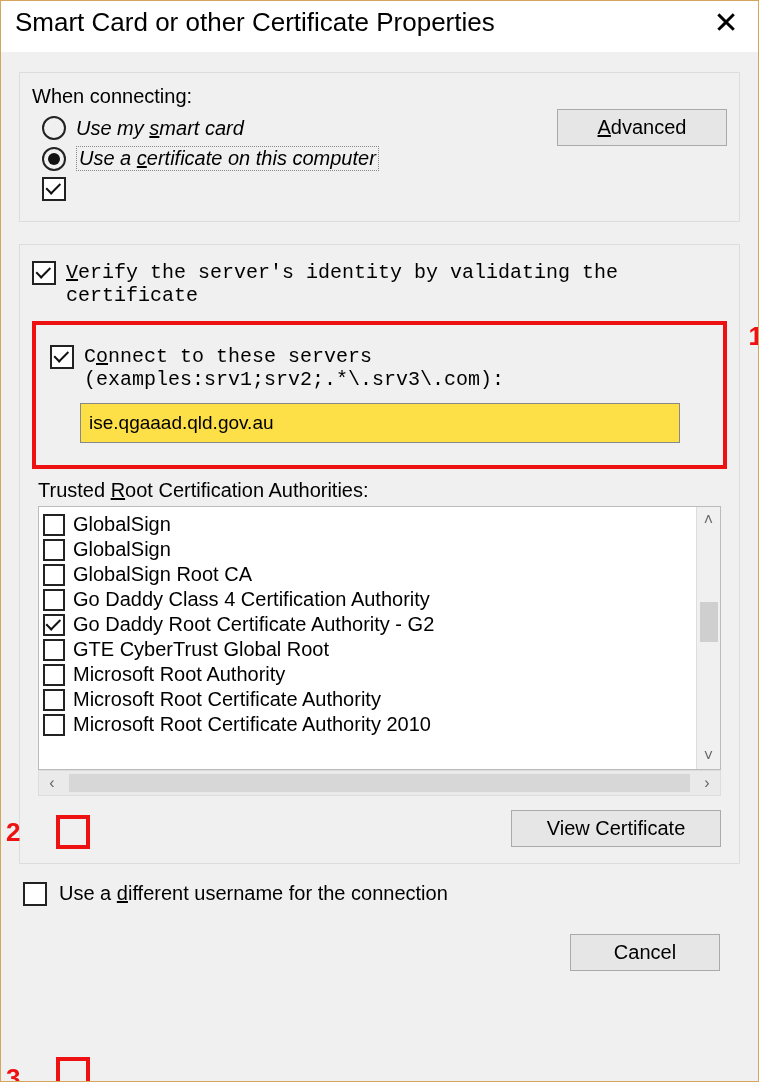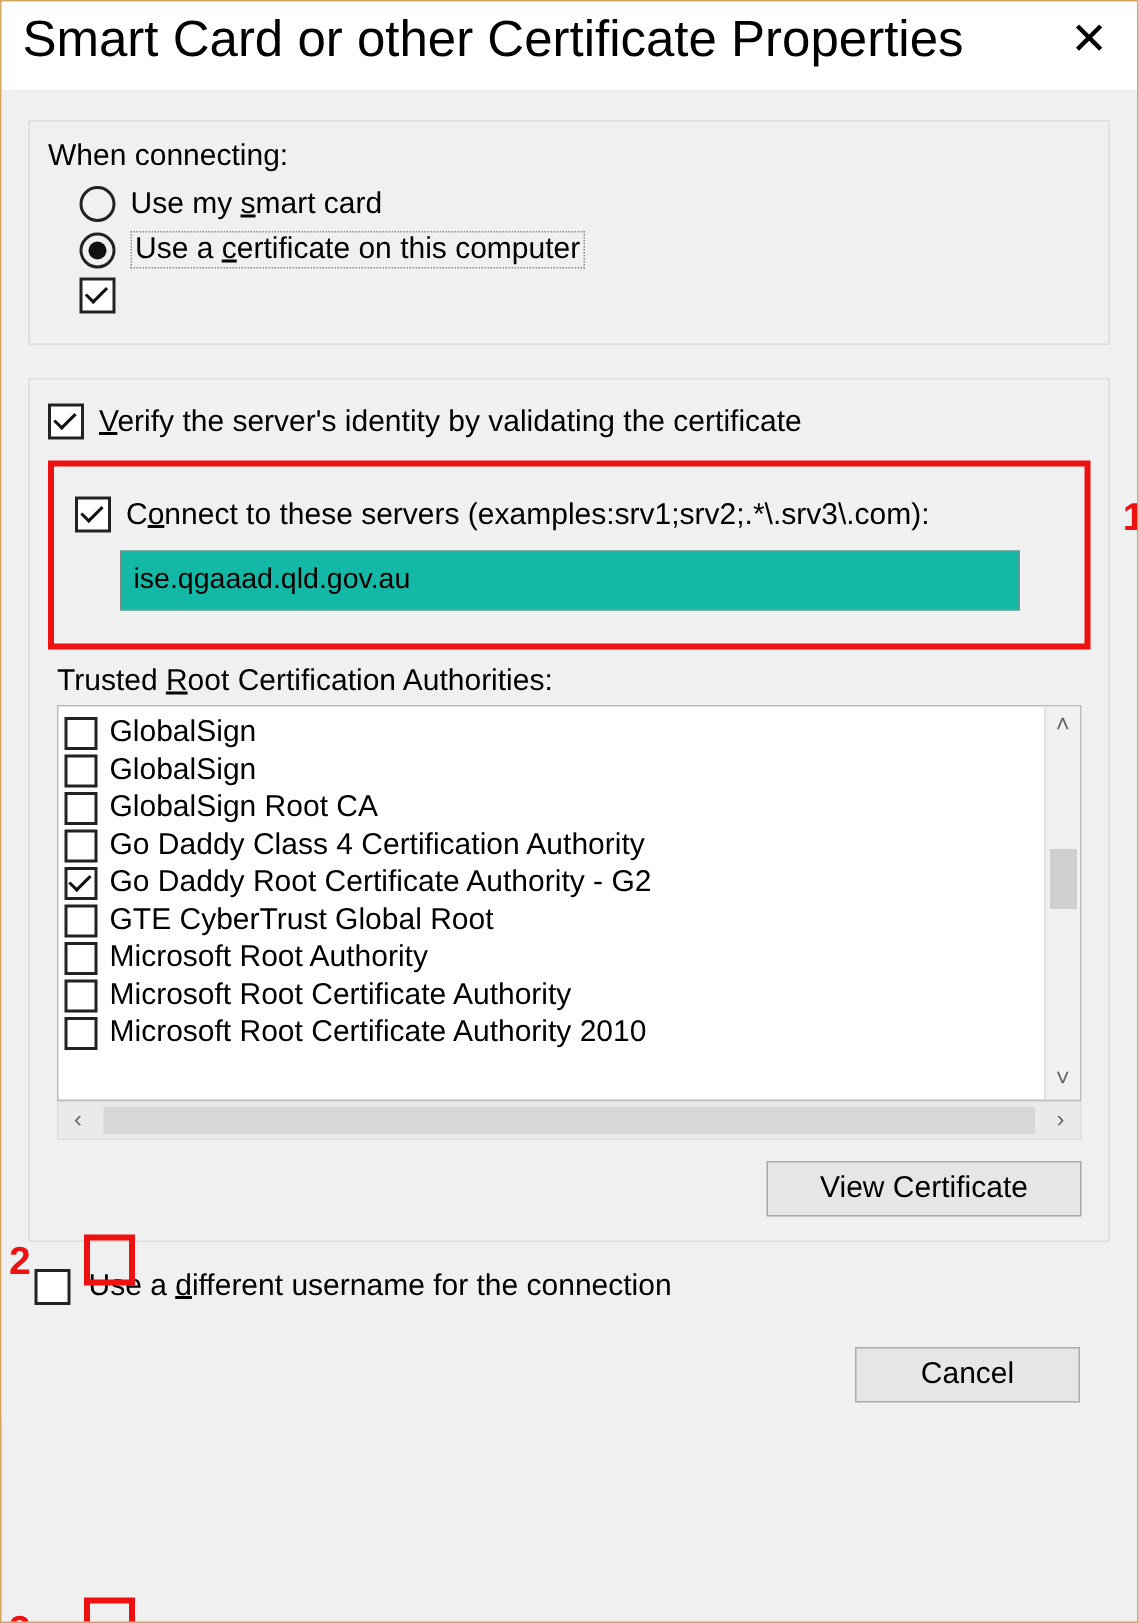--- a/index.html
+++ b/index.html
@@ -12,40 +12,41 @@
       position: relative;
       border: 1px solid #d4a55a;
     }
     .titlebar {
       display: flex;
       align-items: center;
       justify-content: space-between;
       padding: 6px 14px 14px 14px;
       background: #fff;
     }
-    .title-text { font-size: 34px; font-weight: 400; color: #000; }
+    .title-text { font-size: 26px; font-weight: 400; color: #000; }
     .close-x {
       font-size: 30px; font-weight: 300; line-height: 1;
       width: 36px; text-align: center; cursor: pointer;
     }
     .client {
       background: #f0f0f0;
       padding: 20px 18px 10px 18px;
     }
     .groupbox {
       border: 1px solid #ddd;
       padding: 12px 12px 14px 12px;
       margin-bottom: 22px;
       position: relative;
       background: #f0f0f0;
     }
     .gb-label { font-size: 20px; margin-bottom: 8px; }
     .opt-row {
       display: flex; align-items: center; gap: 10px;
-      margin: 6px 0 6px 21px;
+      margin: 6px 0 6px 10px;
+      font-style: italic;
     }
     .radio {
       width: 24px; height: 24px; border: 2px solid #222; border-radius: 50%;
       display: inline-flex; align-items: center; justify-content: center;
       flex-shrink: 0; cursor: pointer;
     }
     .radio .dot {
       width: 12px; height: 12px; border-radius: 50%; background: #111;
     }
     .checkbox {
@@ -62,36 +63,36 @@
     .btn {
       background: #e6e6e6; border: 1px solid #aaa;
       font-size: 20px; padding: 6px 0; text-align: center; cursor: pointer;
     }
     .btn-advanced { width: 170px; position: absolute; right: 12px; top: 36px; }
     .section2 {
       border: 1px solid #ddd;
       padding: 10px 12px 16px 12px;
       background: #f0f0f0;
     }
-    .chk-line { display: flex; align-items: flex-end; gap: 10px; margin: 6px 0; }
+    .chk-line { display: flex; align-items: flex-start; gap: 10px; margin: 6px 0; font-family: Liberation Mono, monospace; }
     .redbox { border: 4px solid #e11; }
     .red-frame-1 {
       margin: 14px 0 10px 0;
       padding: 14px 18px 22px 14px;
       position: relative;
     }
     .red-callout {
       position: absolute; color: #e11; font-weight: 700; font-size: 26px;
     }
     .callout-1 { right: -24px; top: 76px; }
     .callout-2 { left: -14px; top: 572px; }
     .callout-3 { left: -14px; top: 818px; }
     .text-input {
       width: 600px; height: 40px; border: 1px solid #888;
-      font-size: 19px; padding: 4px 8px; background: #14b8a6;
+      font-size: 19px; padding: 4px 8px; background: #fde047;
       display: block; margin: 12px 0 0 30px;
     }
     .ca-label { font-size: 20px; margin: 8px 0 4px 6px; }
     .ca-list {
       border: 1px solid #bbb; background: #fff;
       height: 264px; overflow: hidden; position: relative;
       margin: 0 6px;
     }
     .ca-inner { position: absolute; inset: 0 24px 0 0; padding: 4px 4px; }
     .ca-item { display: flex; align-items: center; gap: 8px; margin: 2px 0; }
@@ -155,20 +156,21 @@
         </span>
       <span class="lbl sel-outline">Use a <span class="mnemonic">c</span>ertificate on this computer</span>
     </div>
 
     <div class="opt-row">
       <span class="checkbox">
           <span class="tick"></span>
         </span>
     </div>
 
+    <div class="btn btn-advanced"><span class="mnemonic">A</span>dvanced</div>
   </div>
 
   <div class="section2 relwrap">
 
     <div class="chk-line">
       <span class="checkbox">
           <span class="tick"></span>
         </span>
       <span class="lbl"><span class="mnemonic">V</span>erify the server's identity by validating the certificate</span>
     </div>

